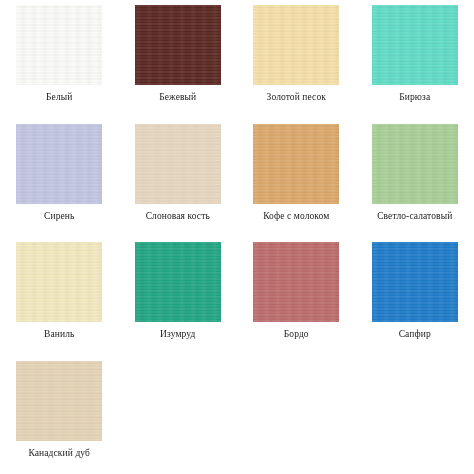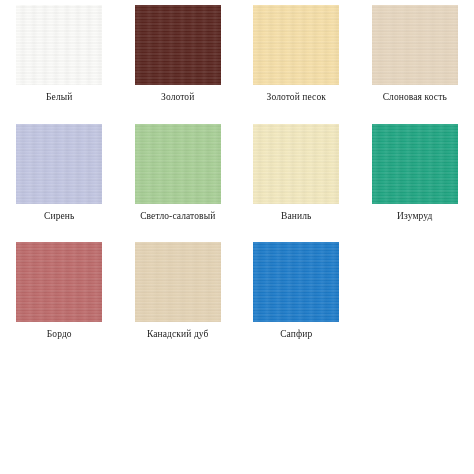--- a/index.html
+++ b/index.html
@@ -104,51 +104,59 @@
 </head>
 <body>
 
 <div id="palette-grid">
     <div class="swatch-cell">
       <div class="swatch-chip" style="background-color: rgb(251, 251, 249);"></div>
       <div class="swatch-label">Белый</div>
     </div>
     <div class="swatch-cell">
       <div class="swatch-chip" style="background-color: rgb(90, 38, 32);"></div>
-      <div class="swatch-label">Золотой</div>
+      <div class="swatch-label">Бежевый</div>
     </div>
     <div class="swatch-cell">
       <div class="swatch-chip" style="background-color: rgb(246, 223, 168);"></div>
       <div class="swatch-label">Золотой песок</div>
     </div>
     <div class="swatch-cell">
+      <div class="swatch-chip" style="background-color: rgb(95, 220, 198);"></div>
+      <div class="swatch-label">Бирюза</div>
+    </div>
+    <div class="swatch-cell">
+      <div class="swatch-chip" style="background-color: rgb(194, 198, 226);"></div>
+      <div class="swatch-label">Сирень</div>
+    </div>
+    <div class="swatch-cell">
       <div class="swatch-chip flat" style="background-color: rgb(230, 214, 191);"></div>
       <div class="swatch-label">Слоновая кость</div>
     </div>
     <div class="swatch-cell">
-      <div class="swatch-chip" style="background-color: rgb(194, 198, 226);"></div>
-      <div class="swatch-label">Сирень</div>
+      <div class="swatch-chip" style="background-color: rgb(220, 168, 106);"></div>
+      <div class="swatch-label">Кофе с молоком</div>
     </div>
     <div class="swatch-cell">
       <div class="swatch-chip" style="background-color: rgb(168, 207, 150);"></div>
       <div class="swatch-label">Светло-салатовый</div>
     </div>
     <div class="swatch-cell">
       <div class="swatch-chip" style="background-color: rgb(243, 233, 191);"></div>
       <div class="swatch-label">Ваниль</div>
     </div>
     <div class="swatch-cell">
       <div class="swatch-chip" style="background-color: rgb(32, 165, 130);"></div>
       <div class="swatch-label">Изумруд</div>
     </div>
     <div class="swatch-cell">
       <div class="swatch-chip" style="background-color: rgb(189, 107, 107);"></div>
       <div class="swatch-label">Бордо</div>
     </div>
     <div class="swatch-cell">
+      <div class="swatch-chip" style="background-color: rgb(29, 123, 201);"></div>
+      <div class="swatch-label">Сапфир</div>
+    </div>
+    <div class="swatch-cell">
       <div class="swatch-chip flat" style="background-color: rgb(228, 211, 181);"></div>
       <div class="swatch-label">Канадский дуб</div>
-    </div>
-    <div class="swatch-cell">
-      <div class="swatch-chip" style="background-color: rgb(29, 123, 201);"></div>
-      <div class="swatch-label">Сапфир</div>
     </div>
   </div>
 
 </body></html>

